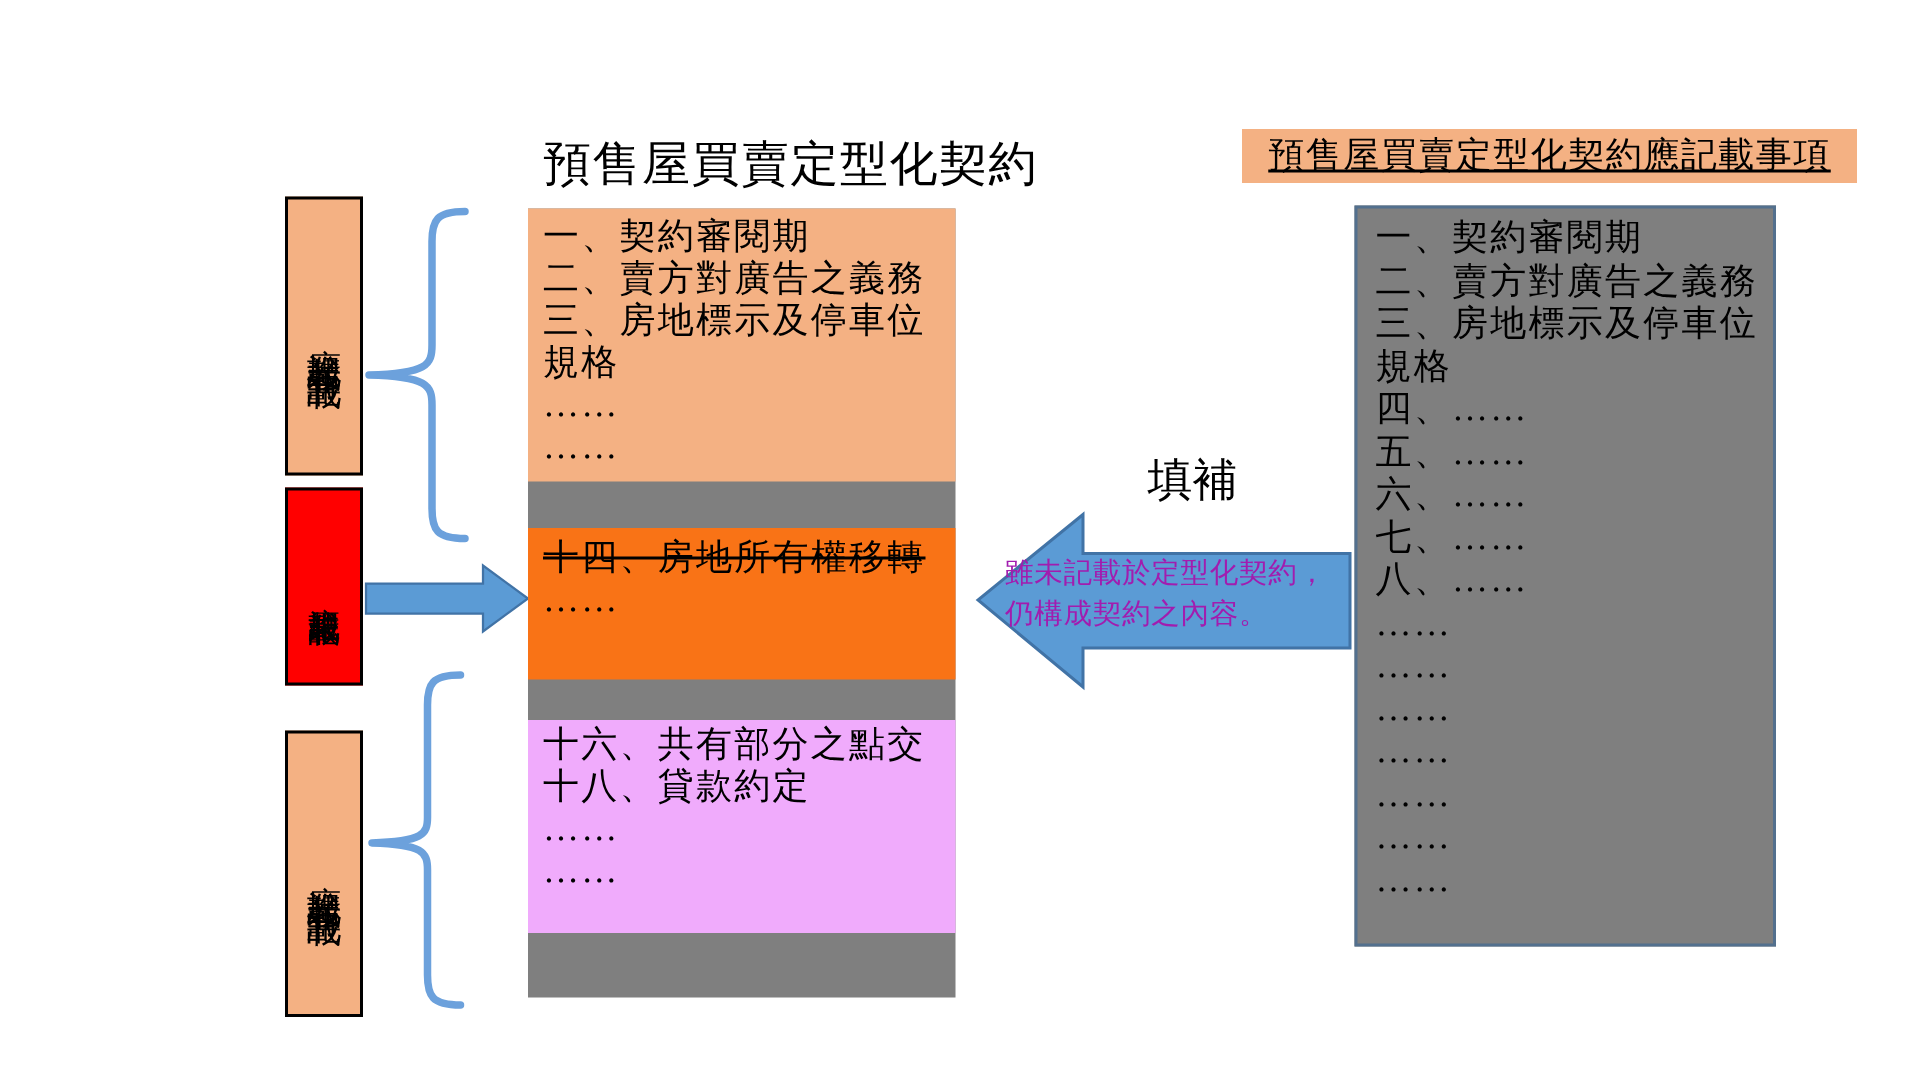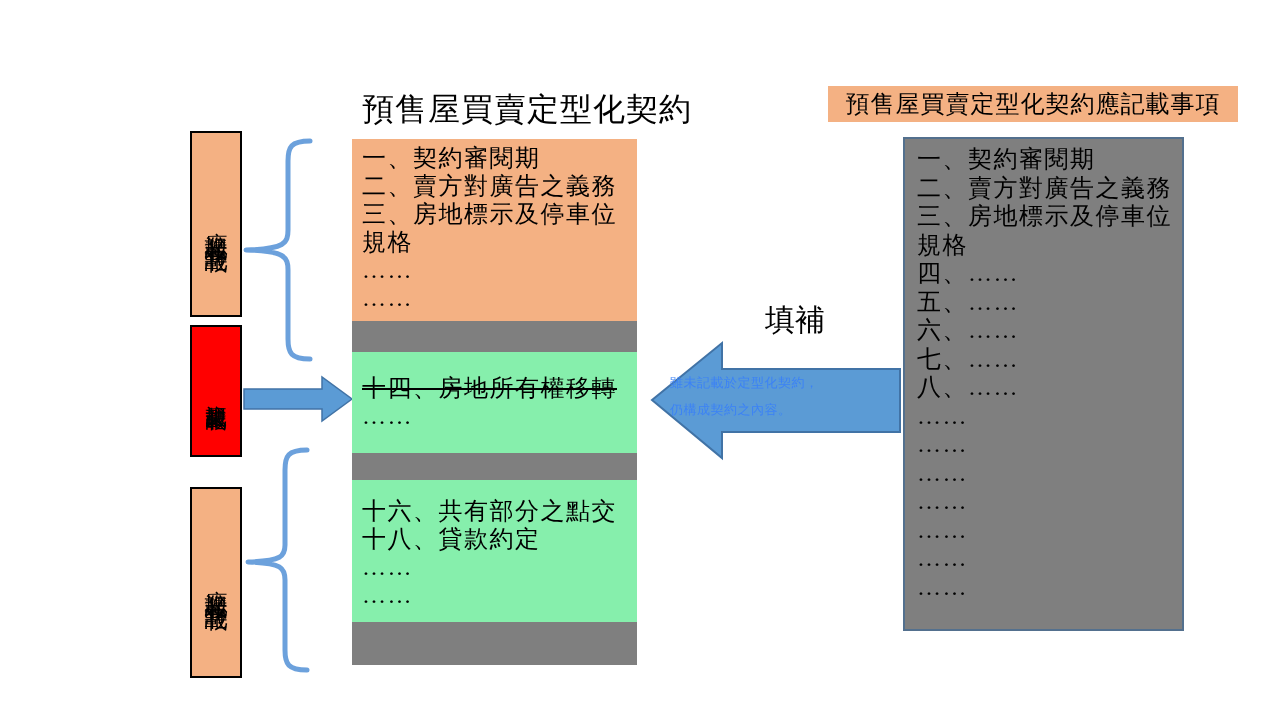--- a/index.html
+++ b/index.html
@@ -2,43 +2,43 @@
 <html><head>
 <meta charset="utf-8">
 <style>
   html,body{margin:0;padding:0;background:#fff;}
   .canvas{position:relative;width:1280px;height:720px;background:#ffffff;overflow:hidden;
           font-family:"Liberation Serif","DejaVu Serif",serif;color:#000;}
   .line{white-space:nowrap;}
 
   .title-left{position:absolute;left:362px;top:88px;font-size:32px;letter-spacing:1px;}
   .title-right{position:absolute;left:828px;top:86px;width:410px;height:36px;background:#F4B183;
-               font-size:24px;line-height:36px;text-align:center;letter-spacing:1px;}
+               font-size:24px;line-height:36px;text-align:center;letter-spacing:1px;text-decoration:underline;}
 
   .vlabel{position:absolute;left:190px;width:52px;background:#F4B183;border:2px solid #000;
           display:flex;align-items:center;justify-content:center;box-sizing:border-box;}
   .vlabel span{writing-mode:vertical-rl;font-size:23px;letter-spacing:3px;}
   .vlabel.top{top:131px;height:186px;}
   .vlabel.mid{top:325px;height:132px;background:#FF0000;}
   .vlabel.mid span{font-size:21px;letter-spacing:1px;}
   .vlabel.bot{top:487px;height:191px;}
 
   .overlay{position:absolute;left:0;top:0;width:1280px;height:720px;pointer-events:none;}
 
   .center-col{position:absolute;left:352px;top:139px;width:285px;height:526px;background:#7F7F7F;}
   .sec{position:absolute;left:0;width:100%;box-sizing:border-box;padding:5px 10px;
        font-size:24px;line-height:28px;letter-spacing:1.5px;overflow:hidden;}
   .sec.s-top{top:0;height:182px;background:#F4B183;}
-  .sec.s-mid{top:213px;height:101px;background:#86efac;padding-top:22px;}
-  .sec.s-bot{top:341px;height:142px;background:#86efac;padding-top:17px;}
+  .sec.s-mid{top:213px;height:101px;background:#f97316;padding-top:6px;}
+  .sec.s-bot{top:341px;height:142px;background:#f0abfc;padding-top:3px;}
   .struck{text-decoration:line-through;}
 
   .fill-label{position:absolute;left:745px;top:300px;width:100px;font-size:30px;text-align:center;}
-  .arrow-text{position:absolute;left:670px;top:369px;width:250px;font-size:13px;line-height:27px;
-              color:#3b82f6;letter-spacing:0.5px;}
+  .arrow-text{position:absolute;left:670px;top:369px;width:250px;font-size:19px;line-height:27px;
+              color:#a21caf;letter-spacing:0.5px;}
 
   .right-col{position:absolute;left:903px;top:137px;width:281px;height:494px;background:#7F7F7F;
              border:2px solid #53708E;box-sizing:border-box;padding:6px 12px;
              font-size:24px;line-height:28.5px;letter-spacing:1.5px;overflow:hidden;}
 </style>
 </head>
 <body>
 
 <div class="canvas">
 

